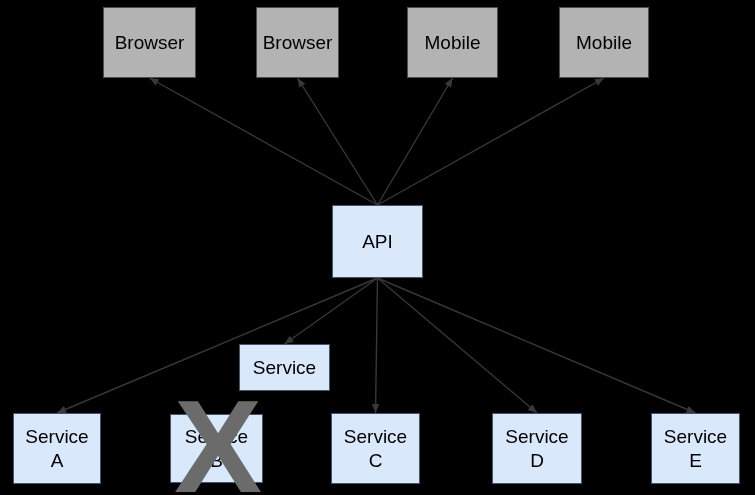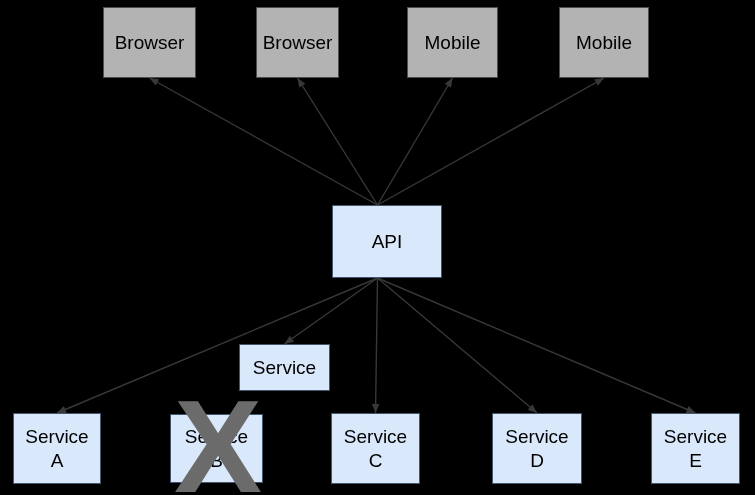--- a/index.html
+++ b/index.html
@@ -60,21 +60,21 @@
   <div class="node client" id="node-browser-2" style="left:256px;top:7px;width:83px;height:71px">
     <span class="label">Browser</span>
   </div>
   <div class="node client" id="node-mobile-1" style="left:407px;top:7px;width:91px;height:71px">
     <span class="label">Mobile</span>
   </div>
   <div class="node client" id="node-mobile-2" style="left:559px;top:7px;width:90px;height:71px">
     <span class="label">Mobile</span>
   </div>
 
-  <div class="node service" id="node-api" style="left:332px;top:205px;width:110px;height:73px">
+  <div class="node service" id="node-api" style="left:332px;top:205px;width:91px;height:73px">
     <span class="label">API</span>
   </div>
 
   <div class="node service" id="node-fallback" style="left:239px;top:344px;width:91px;height:47px">
     <span class="label">Service</span>
   </div>
 
   <div class="node service" id="node-service-a" style="left:13px;top:413px;width:88px;height:71px">
     <span class="label"><span>Service</span><br>
     <span>A</span></span>

